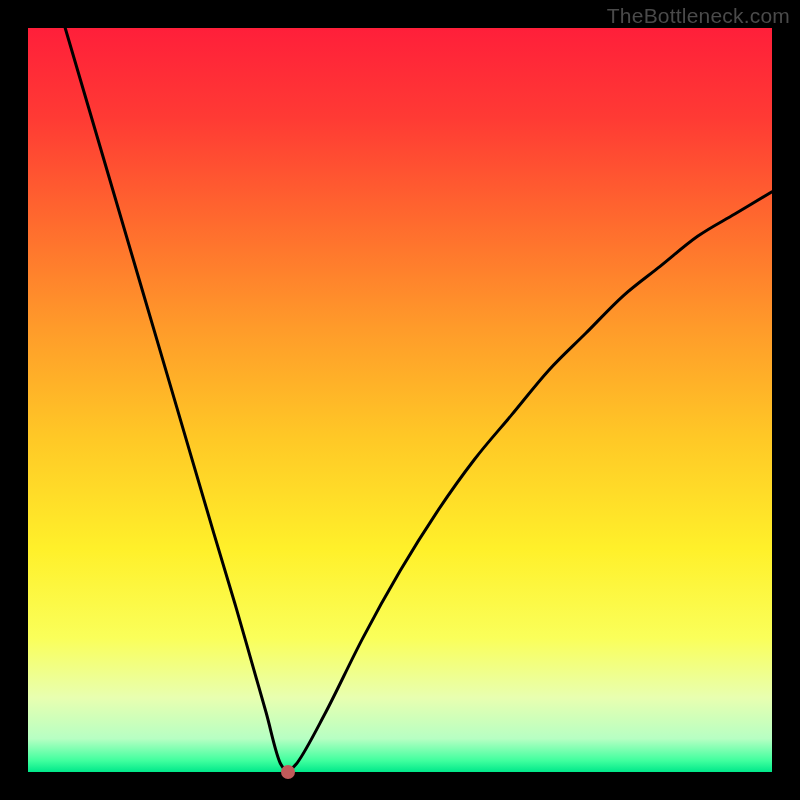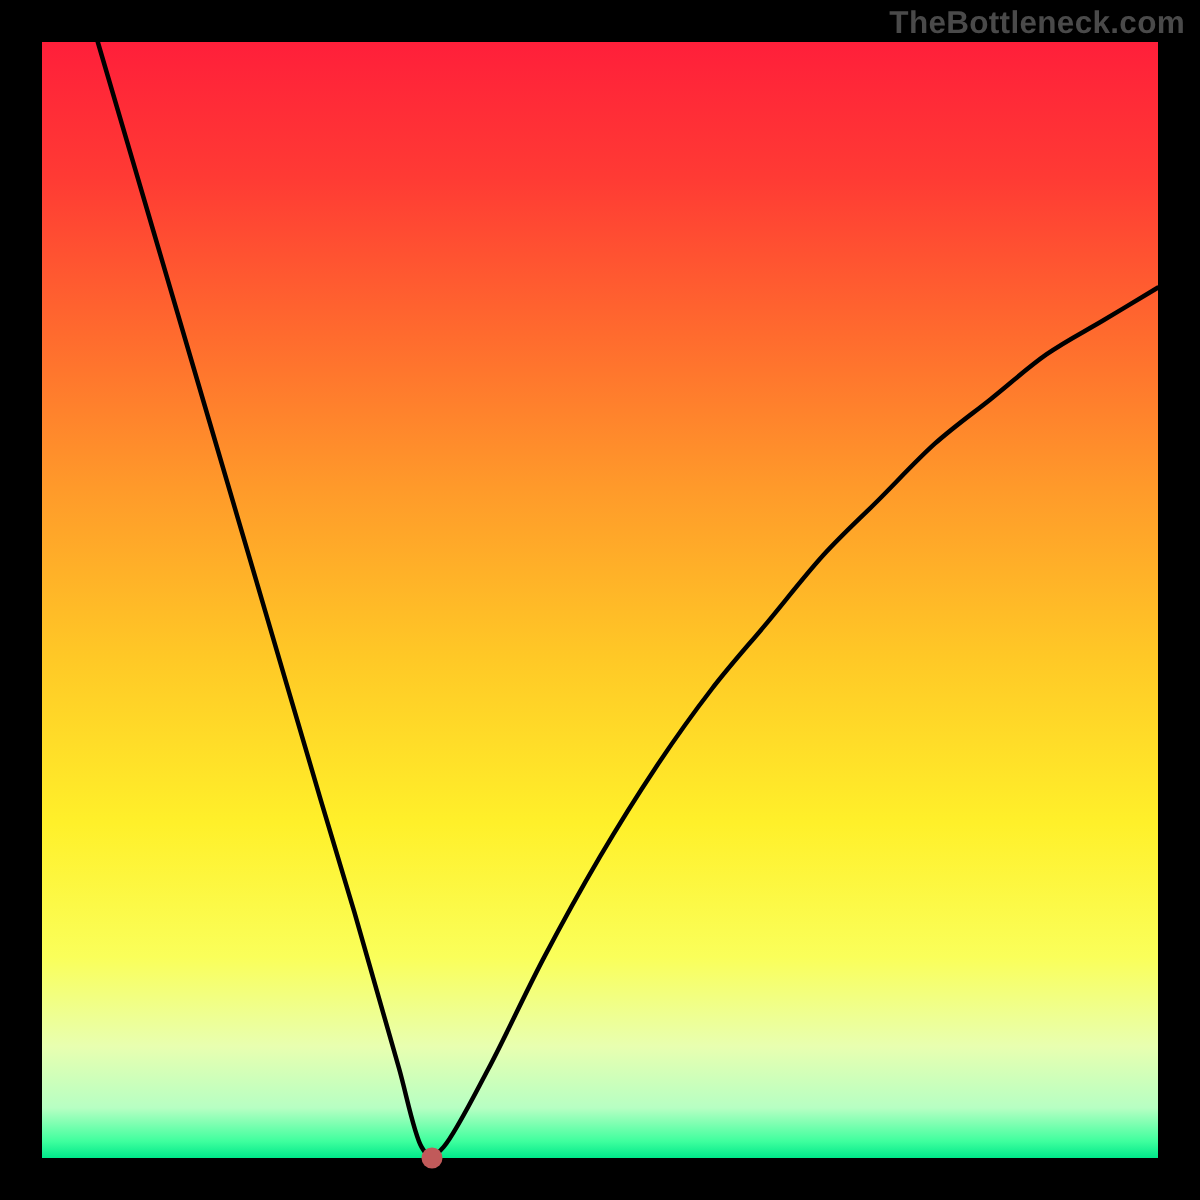--- a/index.html
+++ b/index.html
@@ -16,21 +16,21 @@
     width: 800px;
     height: 800px;
     background: #000;
   }
   .watermark {
     position: absolute;
     top: 4px;
     right: 10px;
     color: #4a4a4a;
     font-size: 21px;
-    font-weight: 700;
+    font-weight: 400;
     letter-spacing: 0.2px;
     z-index: 10;
   }
   .plot {
     position: absolute;
     left: 28px;
     top: 28px;
     width: 744px;
     height: 744px;
   }

